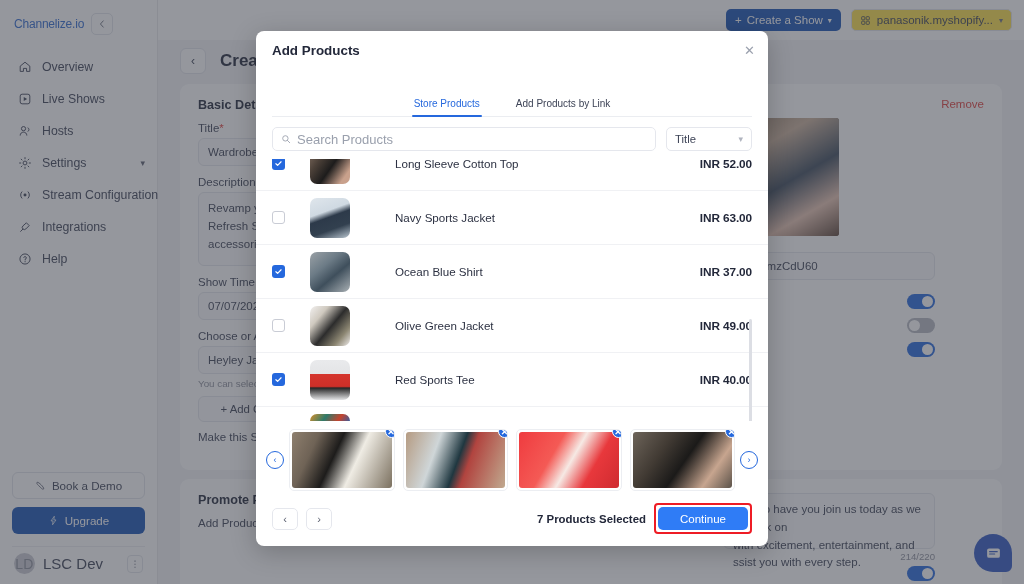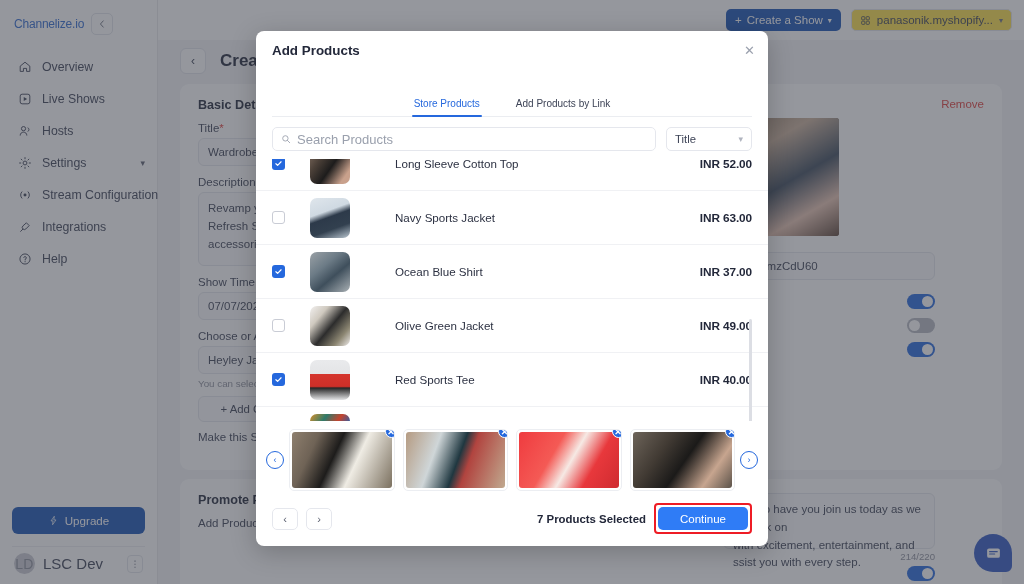--- a/index.html
+++ b/index.html
@@ -270,20 +270,26 @@
                 <circle cx="8" cy="8" r="5.8" fill="none" stroke="currentColor" stroke-width="1.1"></circle>
             <path d="M6.6 6.2 a1.5 1.5 0 1 1 1.6 2 v.9" fill="none" stroke="currentColor" stroke-width="1.1" stroke-linecap="round"></path>
             <circle cx="8.1" cy="11" r=".65" fill="currentColor"></circle>
               </svg>
             </span>
           <span class="nav-label">Help</span>
         </div>
       </div>
 
       <div class="sidebar-bottom">
+        <div class="demo-btn">
+          <svg viewBox="0 0 16 16" width="11" height="11">
+            <path d="M3.2 3.2 c2.6 0 9.6 7 9.6 9.6 -1.4 1-2.6.4-3.6-.8 L7.8 10.6 5.4 8.2 4 6.8 C2.8 5.8 2.2 4.6 3.2 3.2 Z" fill="none" stroke="currentColor" stroke-width="1.05" stroke-linejoin="round"></path>
+            </svg>
+          <span>Book a Demo</span>
+        </div>
         <div class="upgrade-btn">
           <svg viewBox="0 0 16 16" width="11" height="11">
             <path d="M9.2 1.8 L4.4 8.6 h3 L6.6 14.2 L11.6 7.2 H8.5 Z" fill="none" stroke="#fff" stroke-width="1.05" stroke-linejoin="round"></path>
             </svg>
           <span>Upgrade</span>
         </div>
         <div class="user-row">
           <div class="avatar">LD</div>
           <div class="user-name">LSC Dev</div>
           <div class="kebab">⋮</div>

